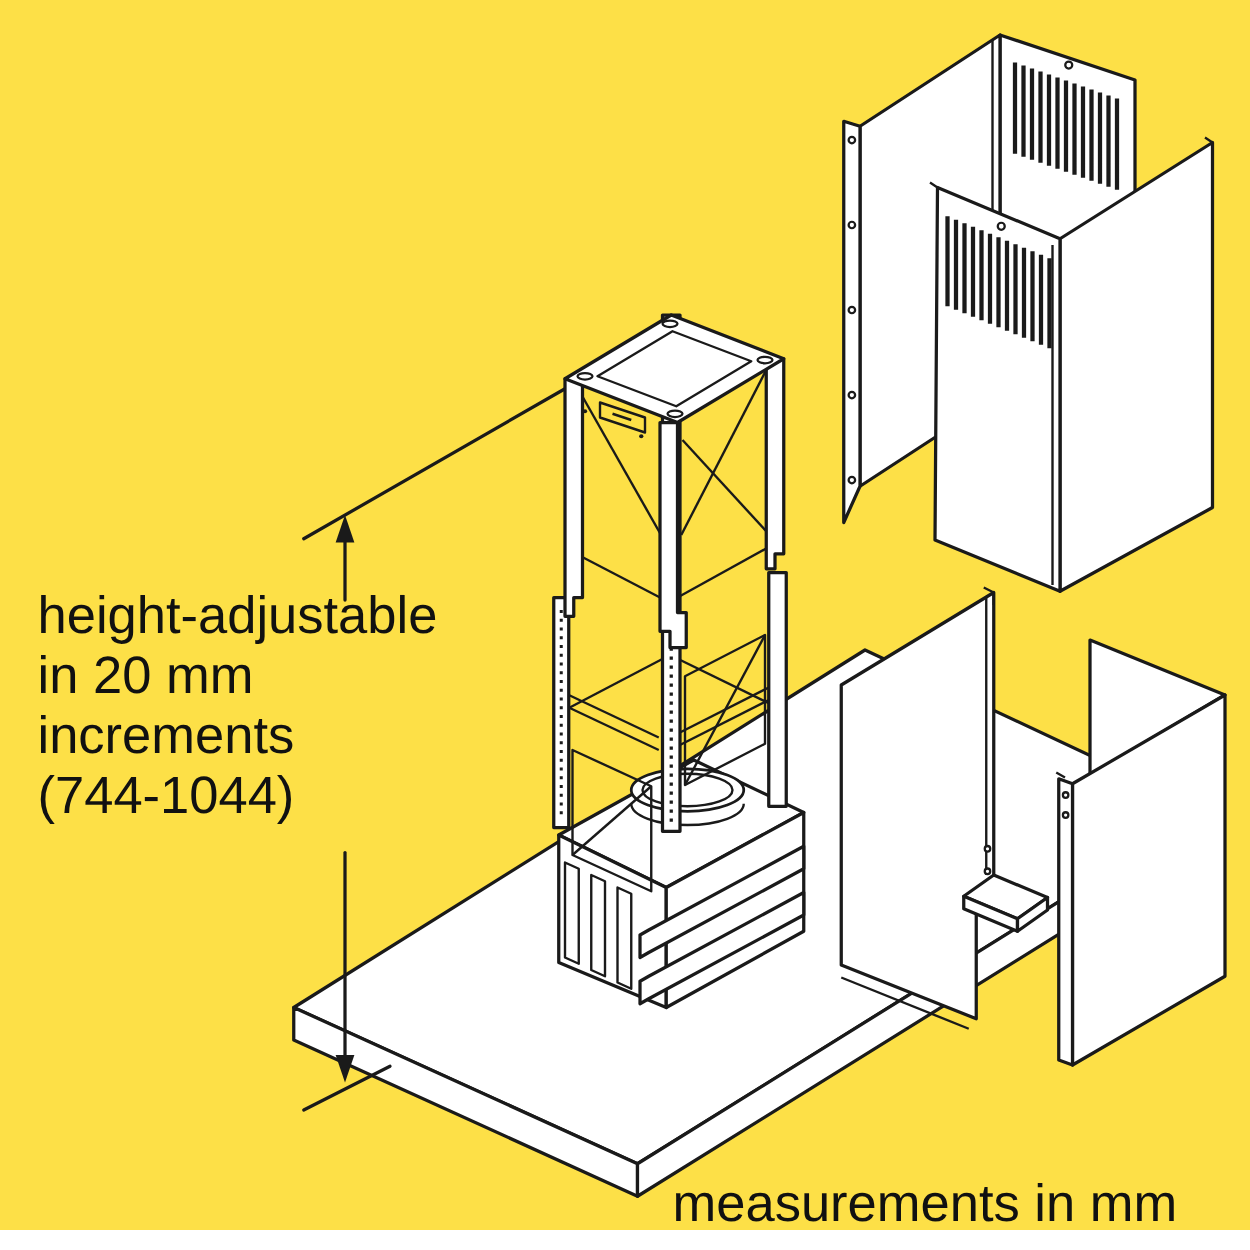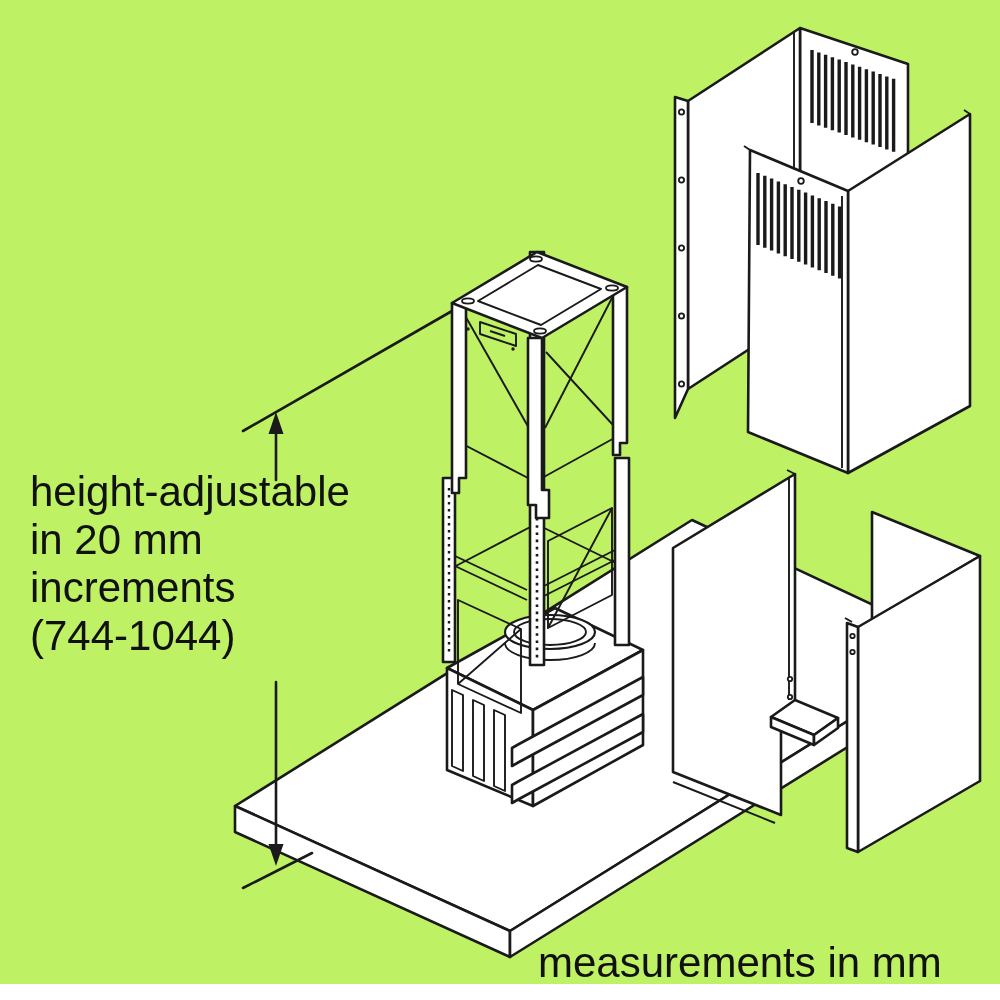--- a/index.html
+++ b/index.html
@@ -1,21 +1,21 @@
 <!DOCTYPE html>
 <html><head>
 <meta charset="utf-8">
 <style>
   html, body {
     margin: 0; padding: 0;
     background: #ffffff;
     width: 1000px; height: 1000px;
     font-family: "Liberation Sans", sans-serif;
   }
-  .stage { position: relative; width: 1000px; height: 984px; background: #bef264; overflow: hidden; }
+  .stage { position: relative; width: 1000px; height: 984px; background: #fde047; overflow: hidden; }
   svg { display: block; }
   .ln { fill: none; stroke: #1a1a1a; stroke-width: 2.6; stroke-linejoin: round; stroke-linecap: round; }
   .lnw { fill: #ffffff; stroke: #1a1a1a; stroke-width: 2.6; stroke-linejoin: round; stroke-linecap: round; }
   .thin { fill: none; stroke: #1a1a1a; stroke-width: 1.9; stroke-linejoin: round; }
   .hole { fill: #ffffff; stroke: #1a1a1a; stroke-width: 1.8; }
   .dotcol { fill: none; stroke: #1a1a1a; stroke-linecap: butt; }
   .slats { fill: none; stroke: #1a1a1a; stroke-width: 3.4; stroke-linecap: butt; }
   .arrowhead { fill: #1a1a1a; stroke: none; }
   .note { fill: #111111; font-family: "Liberation Sans", sans-serif; font-size: 42px; }
 </style>

